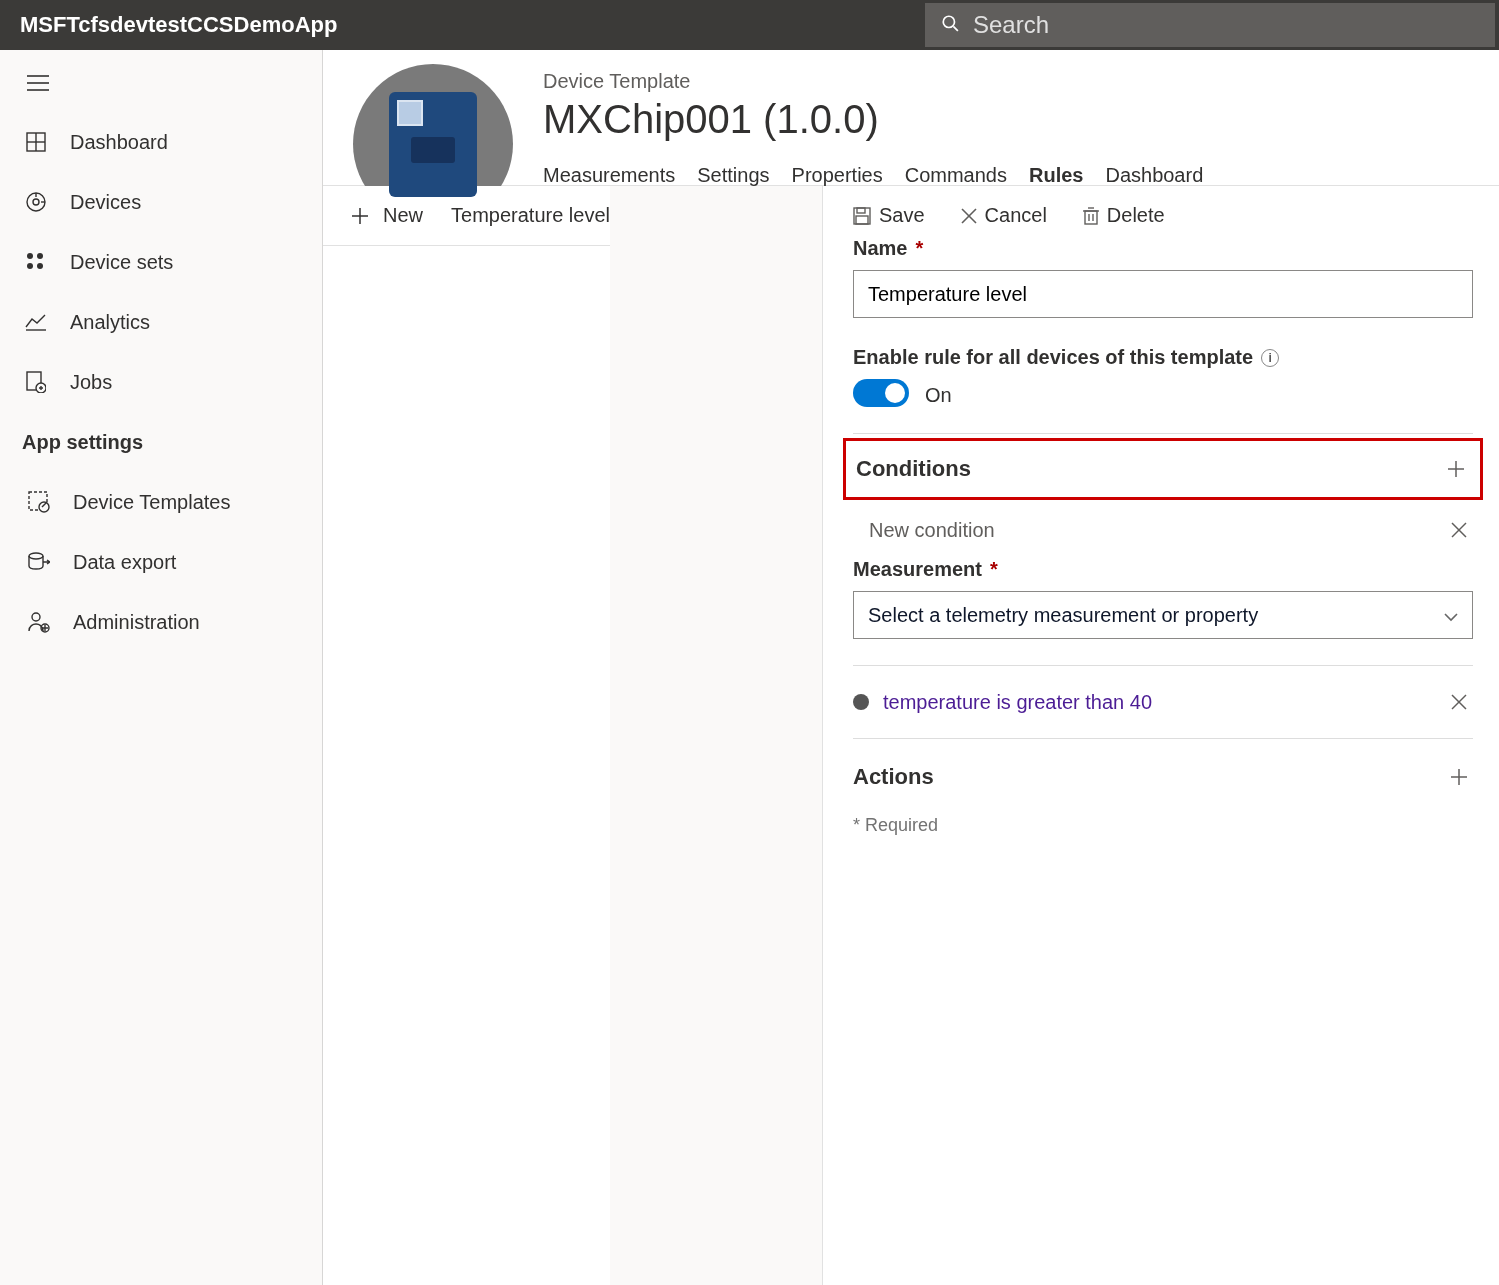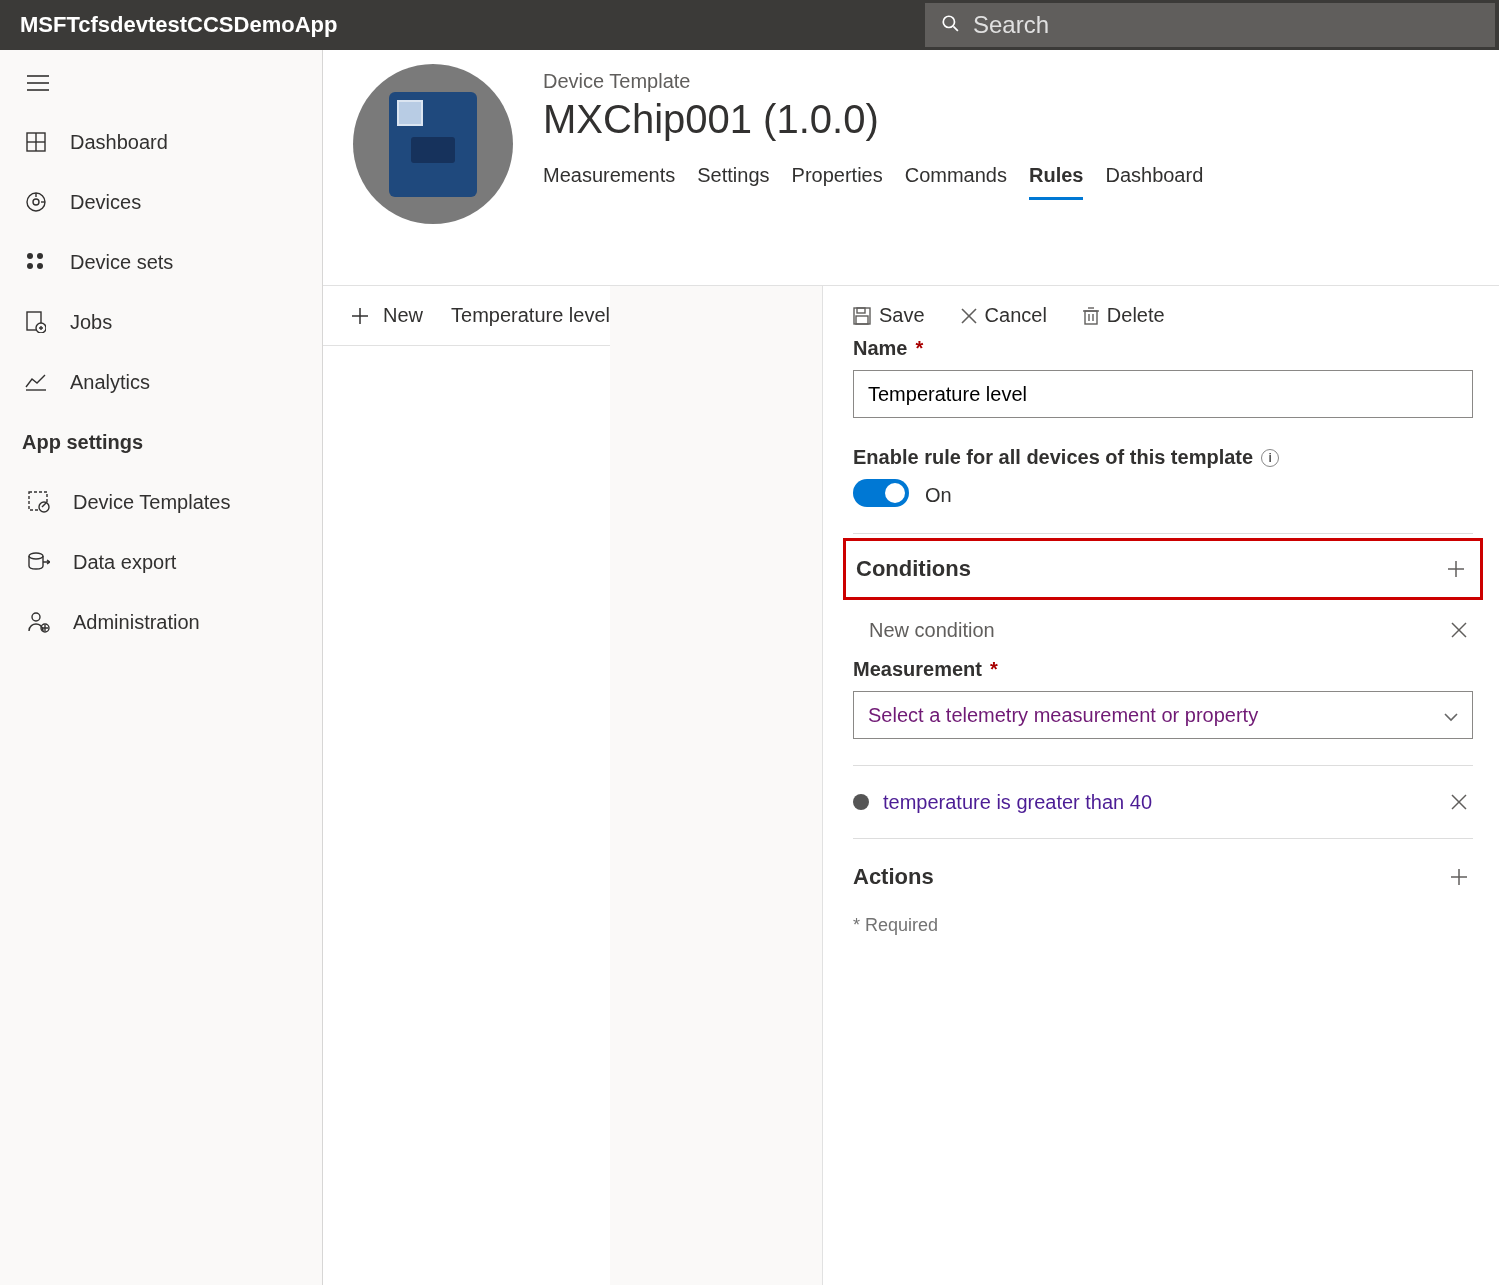--- a/index.html
+++ b/index.html
@@ -23,21 +23,21 @@
   .hamburger { width:55px; height:46px; display:flex; align-items:center; justify-content:center; margin-left:10px; margin-bottom:6px; }
   .nav-item { height:60px; display:flex; align-items:center; padding-left:22px; font-size:20px; cursor:pointer; }
   .nav-item .ic { width:28px; display:flex; justify-content:center; margin-right:20px; }
   .nav-header { padding-left:22px; font-size:20px; font-weight:600; height:60px; display:flex; align-items:center; }
   .nav-item.sub { padding-left:25px; }
 
   
   .main { flex:1; display:flex; flex-direction:column; background:#faf9f8; }
 
   
-  .tmpl-head { height:236px; display:flex; background:#fff; border-bottom:1px solid #e1e1e1; }
+  .tmpl-head { height:136px; display:flex; background:#fff; border-bottom:1px solid #e1e1e1; }
   .avatar { width:160px; height:160px; margin:14px 30px 0 30px; border-radius:50%; background:#7a7a7a; display:flex; align-items:center; justify-content:center; }
   .chip { width:88px; height:105px; background:#1f497d; border-radius:6px; position:relative; }
   .chip:before { content:""; position:absolute; top:8px; left:8px; width:22px; height:22px; background:#b8cce4; border:2px solid #dbe5f1; }
   .chip:after { content:""; position:absolute; top:45px; left:22px; width:44px; height:26px; background:#16325c; border-radius:3px; }
   .tmpl-info { padding-top:20px; }
   .breadcrumb { font-size:20px; color:#605e5c; }
   .tmpl-title { font-size:40px; font-weight:400; margin-top:4px; }
   .tabs { display:flex; gap:22px; margin-top:22px; }
   .tab { font-size:20px; padding-bottom:10px; cursor:pointer; color:#323130; }
   .tab.active { font-weight:600; border-bottom:3px solid #0078d4; }
@@ -69,21 +69,21 @@
   .toggle-state { font-size:20px; }
 
   .sep { border:none; border-top:1px solid #ddd; margin:0 0 0 0; }
 
   .section-head { display:flex; align-items:center; justify-content:space-between; height:56px; font-size:22px; font-weight:600; }
   .icon-btn { width:28px; height:28px; display:flex; align-items:center; justify-content:center; cursor:pointer; color:#605e5c; }
 
   .highlight-box { border:3px solid #c00; padding:0 10px; margin:4px -10px; }
 
   .subtle-head { font-size:20px; color:#605e5c; margin:16px 0 14px 16px; display:flex; justify-content:space-between; align-items:center;}
-  .select { width:620px; height:48px; border:1px solid #8a8886; display:flex; align-items:center; justify-content:space-between; padding:0 14px; font-size:20px; color:#701a75; margin-bottom:26px; cursor:pointer;}
+  .select { width:620px; height:48px; border:1px solid #8a8886; display:flex; align-items:center; justify-content:space-between; padding:0 14px; font-size:20px; color:#0f172a; margin-bottom:26px; cursor:pointer;}
   .chip-row { display:flex; align-items:center; justify-content:space-between; padding:22px 0; font-size:20px; color:#4c1d95; }
   .dot { width:16px; height:16px; background:#555; border-radius:50%; margin-right:14px; }
   .chip-inline { display:flex; align-items:center;}
   .req-note { color:#737373; font-size:18px; margin-top:10px; }
   .info-icon { border:1px solid #888; border-radius:50%; width:18px; height:18px; display:inline-flex; align-items:center; justify-content:center; font-size:12px; color:#555;}
 </style>
 </head>
 <body>
 
 <div class="topbar">
@@ -138,36 +138,36 @@
             <circle cx="4" cy="4" r="3"></circle>
             <circle cx="14" cy="4" r="3"></circle>
             <circle cx="4" cy="14" r="3"></circle>
             <circle cx="14" cy="14" r="3"></circle>
           </svg>
         </span>
       <span>Device sets</span>
     </div>
     <div class="nav-item">
       <span class="ic">
+          <svg width="22" height="18" fill="none" stroke="#323130" stroke-width="1.4">
+            <polyline points="1,14 7,6 12,10 20,2"></polyline>
+            <line x1="1" y1="17" x2="21" y2="17"></line>
+          </svg>
+        </span>
+      <span>Analytics</span>
+    </div>
+    <div class="nav-item">
+      <span class="ic">
           <svg width="20" height="22" fill="none" stroke="#323130" stroke-width="1.4">
             <rect x="1" y="1" width="14" height="18"></rect>
             <circle cx="15" cy="17" r="5" fill="#faf9f8"></circle>
             <path d="M13 17h4 M15 15v4"></path>
           </svg>
         </span>
       <span>Jobs</span>
-    </div>
-    <div class="nav-item">
-      <span class="ic">
-          <svg width="22" height="18" fill="none" stroke="#323130" stroke-width="1.4">
-            <polyline points="1,14 7,6 12,10 20,2"></polyline>
-            <line x1="1" y1="17" x2="21" y2="17"></line>
-          </svg>
-        </span>
-      <span>Analytics</span>
     </div>
 
     <div class="nav-header">App settings</div>
 
     <div class="nav-item sub">
       <span class="ic">
           <svg width="22" height="22" fill="none" stroke="#323130" stroke-width="1.4">
             <rect x="1" y="1" width="18" height="18" stroke-dasharray="3 2"></rect>
             <circle cx="16" cy="16" r="5" fill="#faf9f8"></circle>
             <path d="M14 16l5-5"></path>

